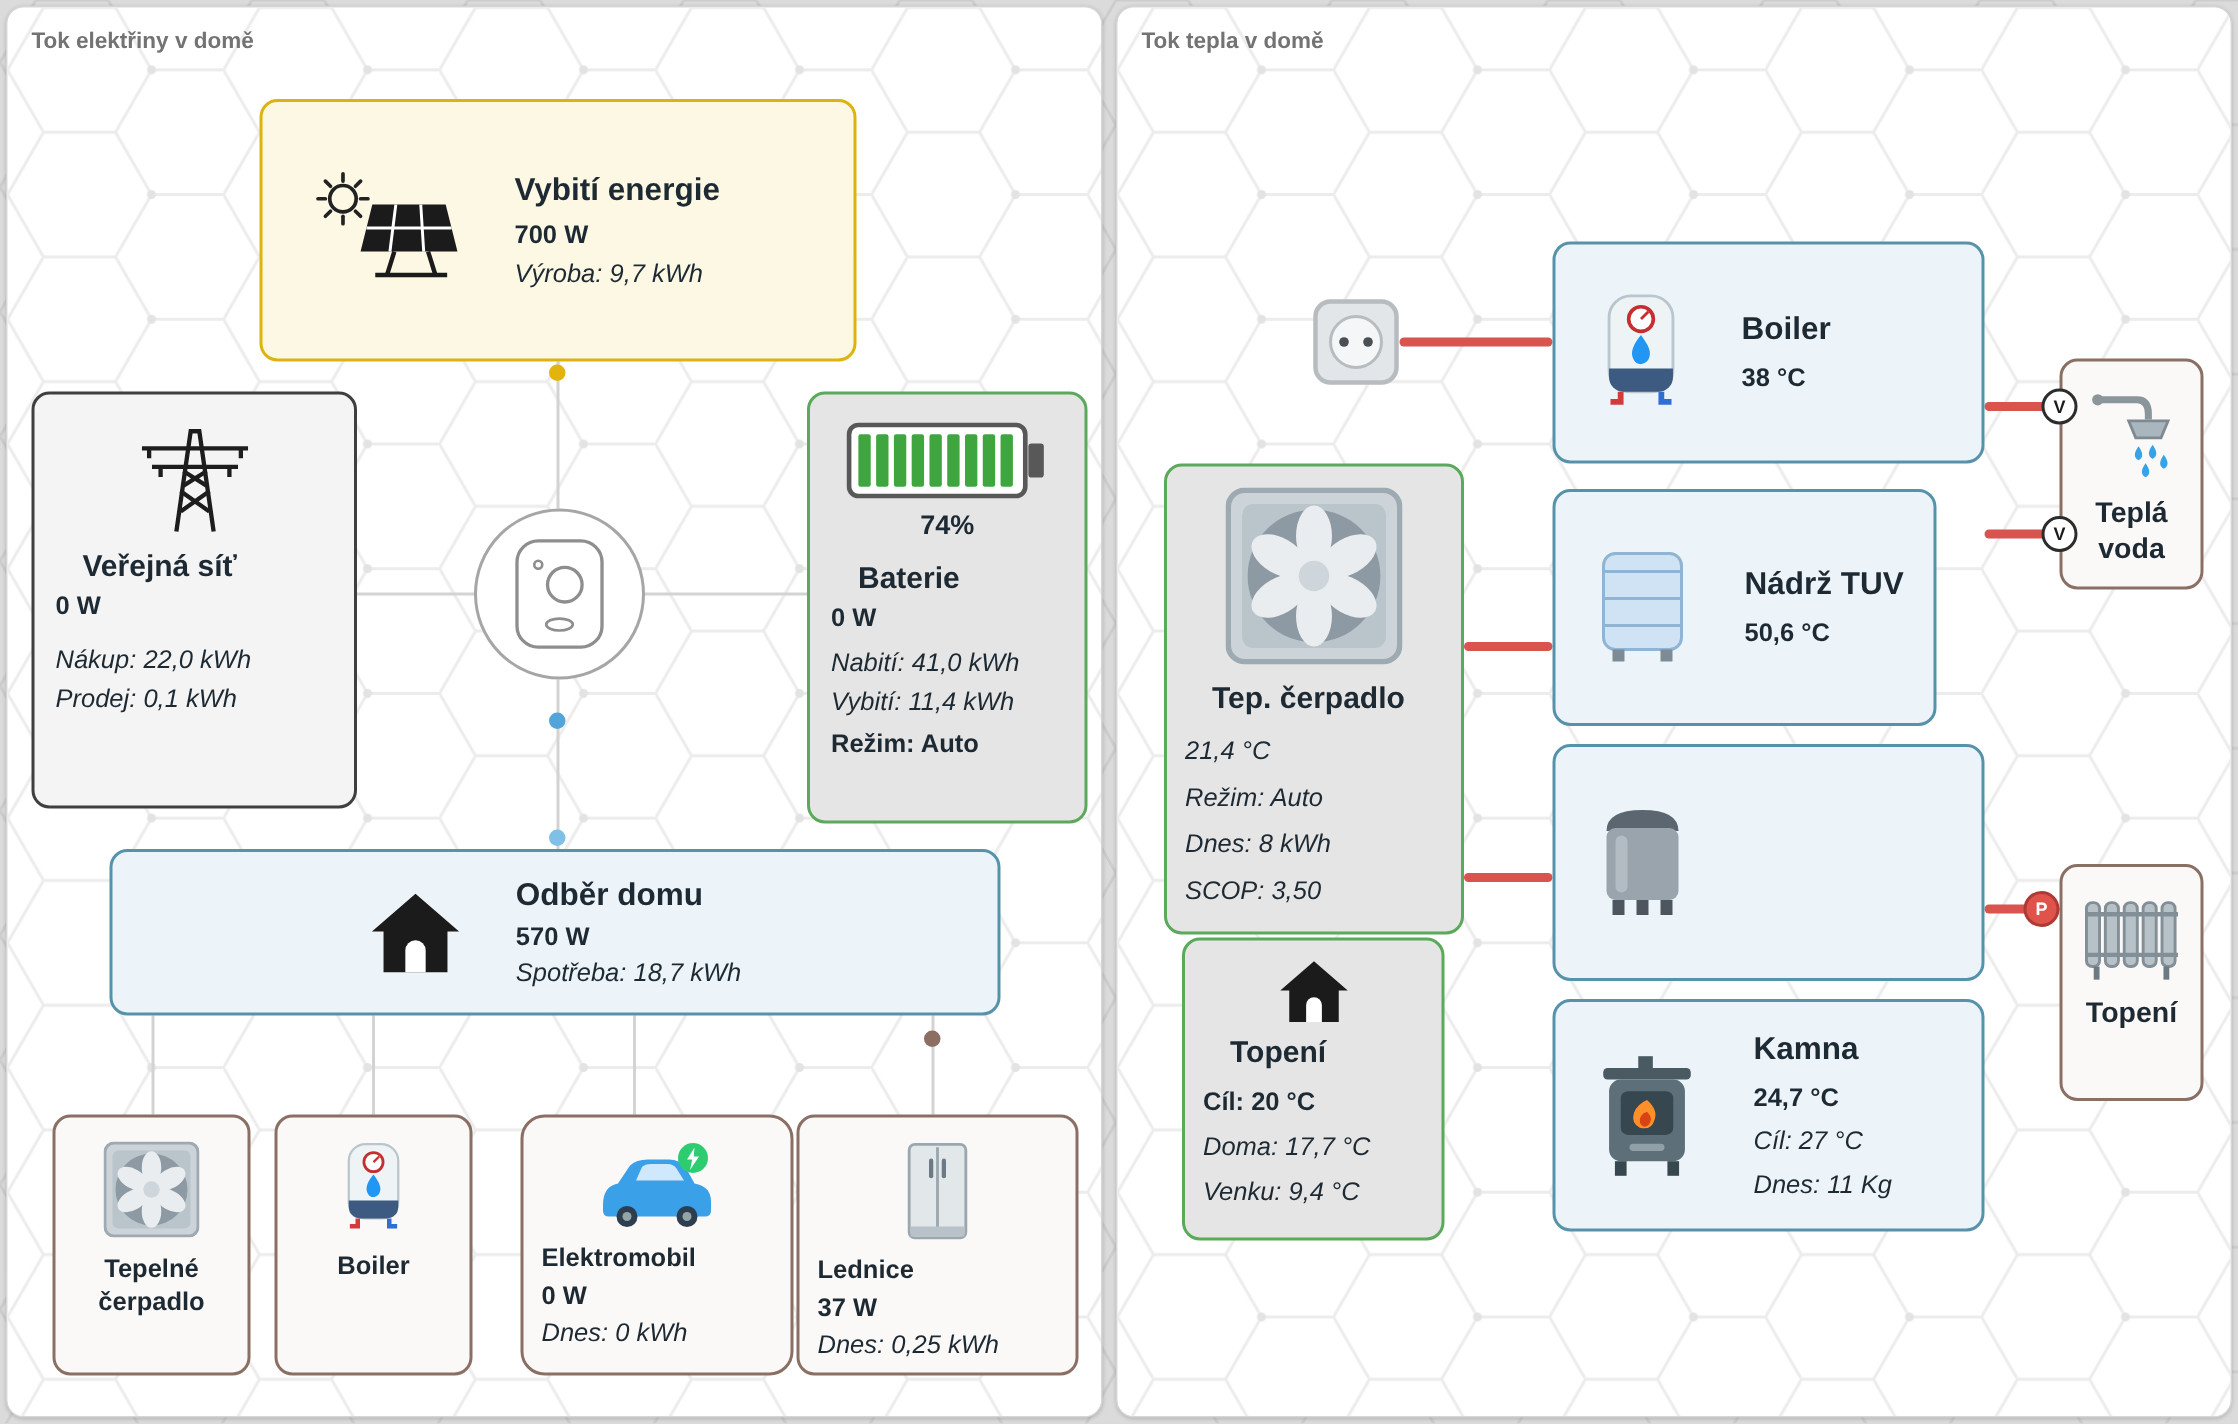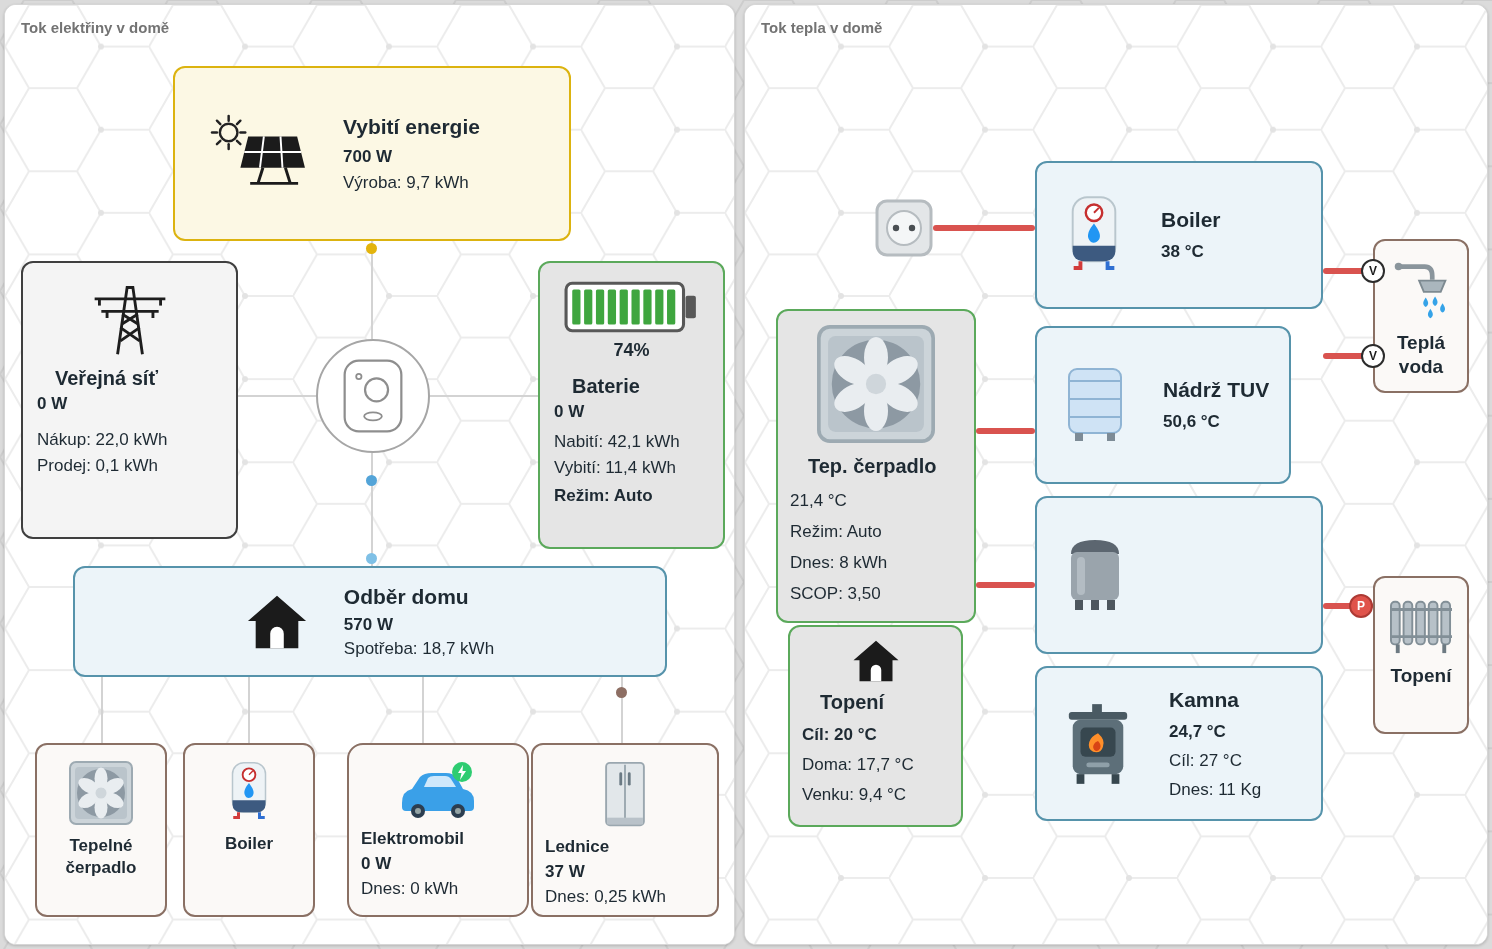--- a/index.html
+++ b/index.html
@@ -46,21 +46,21 @@
   }
   .b-yellow { border-color:#dcb30f; background:#fcf8e4; }
   .b-dark   { border-color:#3f3f3f; background:#f4f4f4; }
   .b-green  { border-color:#5ba95b; background:#e5e5e5; }
   .b-blue   { border-color:#5693ab; background:#ecf4f9; }
   .b-brown  { border-color:#8a7064; background:#fbf9f7; }
 
   .row-name { font-size:21px; font-weight:700; white-space:nowrap; }
   .row-name-sm { font-size:20px; font-weight:700; white-space:nowrap;margin-left:18px; }
   .row-val  { font-size:17px; font-weight:700; white-space:nowrap; }
-  .row-info { font-size:17px; font-weight:400; white-space:nowrap; }
+  .row-info { font-size:17px; font-weight:400; white-space:nowrap;font-style:italic; }
 
   
   .c-solar { left:168px; top:61px; width:398px; height:175px;
     display:flex; align-items:center; gap:36px; padding-left:34px; }
   .c-grid  { left:16px; top:256px; width:217px; height:278px;
     display:flex; flex-direction:column; }
   .c-grid svg { margin:16px auto 0; }
   .c-grid .txt { padding:0 14px; display:flex; flex-direction:column; }
   .c-batt { left:533px; top:256px; width:187px; height:288px;
     display:flex; flex-direction:column; }
@@ -246,21 +246,21 @@
             <rect x="65.5" y="12" width="8" height="34" rx="1.5"></rect>
           <rect x="77" y="12" width="8" height="34" rx="1.5"></rect>
             <rect x="88.5" y="12" width="8" height="34" rx="1.5"></rect>
           <rect x="100" y="12" width="8" height="34" rx="1.5"></rect>
         </g>
       </svg>
       <div class="pct">74%</div>
       <div class="txt">
         <div class="row-name-sm mt8">Baterie</div>
         <div class="row-val mt4">0 W</div>
-        <div class="row-info mt10">Nabití: 42,1 kWh</div>
+        <div class="row-info mt10">Nabití: 41,0 kWh</div>
         <div class="row-info mt6">Vybití: 11,4 kWh</div>
         <div class="row-val mt8">Režim: Auto</div>
       </div>
     </div>
 
     <div class="card b-blue c-home">
       <svg width="62" height="58" viewBox="0 0 64 58">
         <path d="M32 2 L62 28 L54 28 L54 56 L10 56 L10 28 L2 28 Z" fill="#1b1b1b"></path>
         <path d="M25 56 V41 a7 7 0 0 1 14 0 V56 Z" fill="#ffffff"></path>
       </svg>

